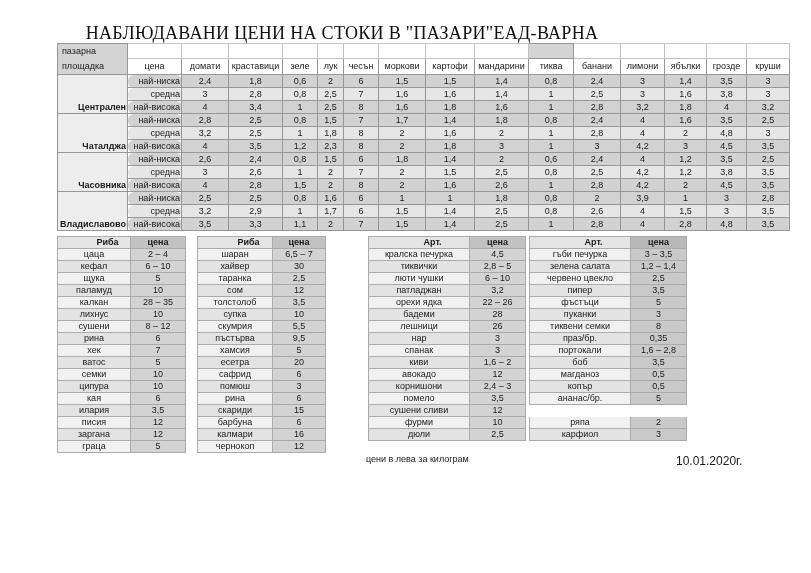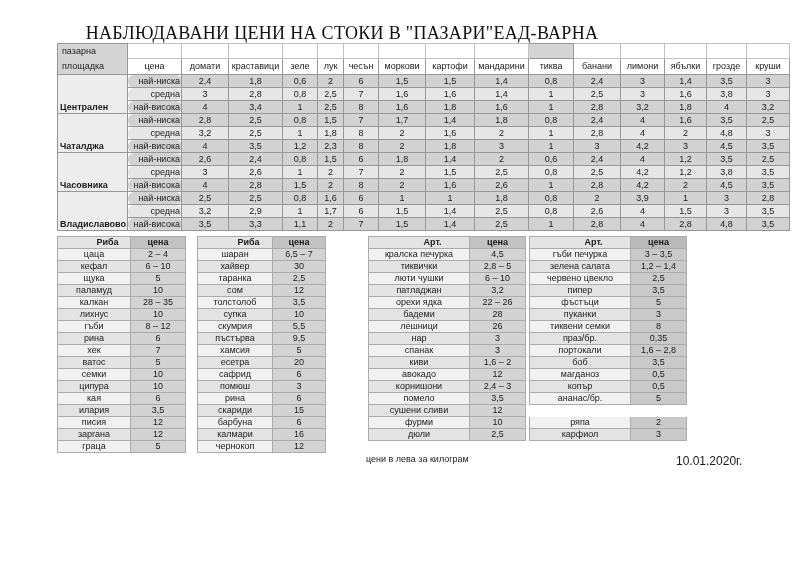--- a/index.html
+++ b/index.html
@@ -11,21 +11,21 @@
   td{font-size:9px;color:#1a1a1a;text-align:center;height:12px;padding:0 1px;
      overflow:hidden;white-space:nowrap;line-height:11px;}
   
   .main{top:43px;left:57px;}
   .main td{border:1px solid #979797;}
   .main td.h1{background:#fff;border-color:#c2c2c2;height:14px;}
   .main td.h1.grayTop{background:var(--header_gray);border-color:#979797;}
   .main td.h2{background:#fff;height:15px;}
   .main td.corner{background:var(--header_gray);text-align:left;padding-left:4px;
                   white-space:pre-line;line-height:15px;vertical-align:middle;}
-  .main td.mkt{background:var(--market_col);font-weight:bold;text-align:left;
+  .main td.mkt{background:var(--market_col);font-weight:bold;text-align:right;
                padding-left:2px;vertical-align:bottom;}
   .main td.lbl{text-align:right;padding-left:4px;border-radius:6px;}
   .main tr.rd td.lbl,.main tr.rd td.v{background:var(--row_dark);}
   .main tr.rl td.lbl,.main tr.rl td.v{background:var(--row_light);margin-left:36px;}
   
   .sub td{border:1px solid #ababab;height:11px;}
   .sub td.nh{font-weight:bold;background:var(--name_header);padding-left:28px;}
   .sub td.ph{font-weight:bold;background:var(--price_col_header);}
   .sub td.pc{background:var(--price_col);}
   .sub tr.o td.nc{background:var(--name_row_odd);}
@@ -340,21 +340,21 @@
       </tr>
       <tr class="o">
         <td class="nc">калкан</td>
         <td class="pc">28 – 35</td>
       </tr>
       <tr class="e">
         <td class="nc">лихнус</td>
         <td class="pc">10</td>
       </tr>
       <tr class="o">
-        <td class="nc">гъби</td>
+        <td class="nc">сушени</td>
         <td class="pc">8 – 12</td>
       </tr>
       <tr class="e">
         <td class="nc">рина</td>
         <td class="pc">6</td>
       </tr>
       <tr class="o">
         <td class="nc">хек</td>
         <td class="pc">7</td>
       </tr>

